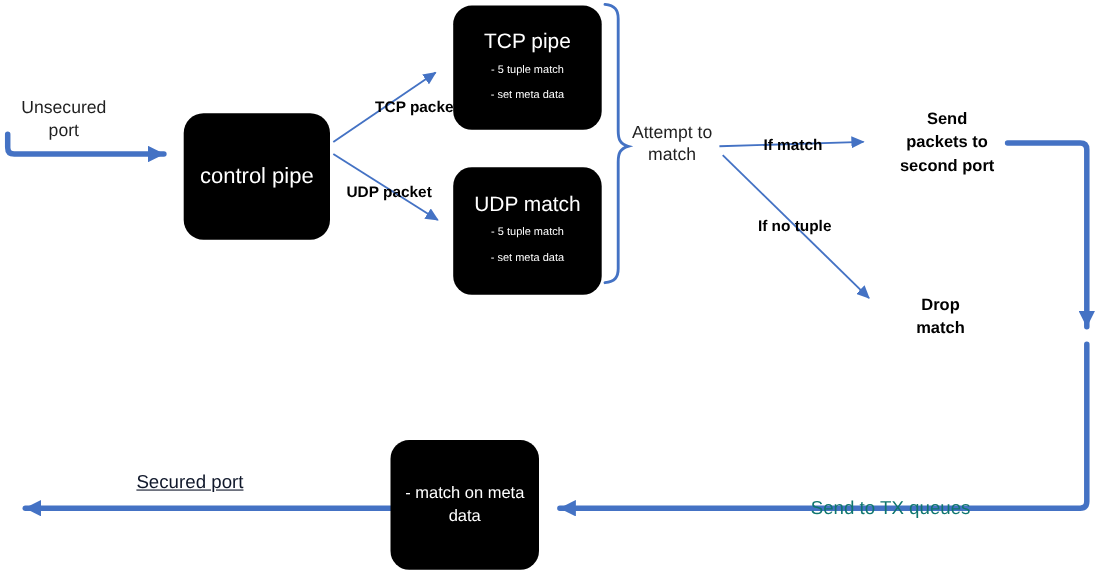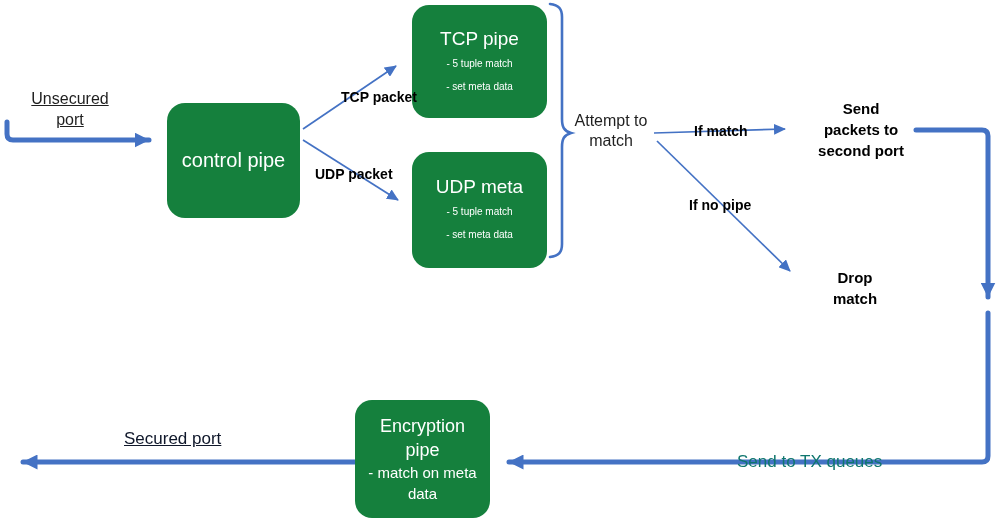--- a/index.html
+++ b/index.html
@@ -6,40 +6,40 @@
   .canvas{
     position:relative;
     width:999px;height:521px;
     background:#ffffff;
     font-family:"Liberation Sans", sans-serif;
     overflow:hidden;
   }
   .arrow-layer{position:absolute;left:0;top:0;width:999px;height:521px;}
   .node{
     position:absolute;
-    background:#15803d;
+    background:#000000;
     color:#ffffff;
     border-radius:18px;
     display:flex;flex-direction:column;
     align-items:center;justify-content:center;
     text-align:center;
     box-sizing:border-box;
   }
   .node-control{left:167px;top:77px;width:133px;height:115px;font-size:20px;margin-top:26px;}
   .node-tcp{left:412px;top:5px;width:135px;height:113px;border-radius:17px;}
   .node-udp{left:412px;top:152px;width:135px;height:116px;border-radius:17px;}
   .node-enc{left:355px;top:400px;width:135px;height:118px;border-radius:17px;}
   .node-title{font-size:19px;line-height:26px;}
   .node-item{font-size:10px;line-height:23px;}
   .node-enc .node-title{font-size:18px;line-height:24px;width:95px;}
   .node-enc .node-item{font-size:15px;line-height:21px;width:122px;}
   .lbl{position:absolute;color:#1f1f1f;white-space:nowrap;}
   .lbl.wrap{white-space:normal;text-align:center;}
   .lbl.bold{font-weight:bold;color:#000000;}
-  .lbl-unsecured{left:16px;top:88px;width:108px;font-size:16px;line-height:21px;text-decoration:underline;}
+  .lbl-unsecured{left:4px;top:88px;width:108px;font-size:16px;line-height:21px;}
   .lbl-tcp-packet{left:317px;top:89px;font-size:14px;margin-left:24px;}
   .lbl-udp-packet{left:315px;top:166px;font-size:14px;}
   .lbl-attempt{left:570px;top:111px;width:82px;font-size:16px;line-height:20px;}
   .lbl-if-match{left:694px;top:123px;font-size:14px;}
   .lbl-if-no-match{left:689px;top:197px;font-size:14px;}
   .lbl-send-packets{left:814px;top:98px;width:94px;font-size:15px;line-height:21px;}
   .lbl-drop-packet{left:822px;top:267px;width:66px;font-size:15px;line-height:21px;}
   .lbl-send-tx{left:737px;top:452px;font-size:17px;color:#0f766e;}
   .lbl-secured{left:124px;top:429px;font-size:17px;color:#0f172a;text-decoration:underline;}
 </style>
@@ -81,34 +81,33 @@
     <span>control pipe</span>
   </div>
 
   <div class="node node-tcp">
     <div class="node-title">TCP pipe</div>
     <div class="node-item">- 5 tuple match</div>
     <div class="node-item">- set meta data</div>
   </div>
 
   <div class="node node-udp">
-    <div class="node-title">UDP meta</div>
+    <div class="node-title">UDP match</div>
     <div class="node-item">- 5 tuple match</div>
     <div class="node-item">- set meta data</div>
   </div>
 
   <div class="node node-enc">
-    <div class="node-title">Encryption pipe</div>
     <div class="node-item">- match on meta data</div>
   </div>
 
   <div class="lbl wrap lbl-unsecured">Unsecured port</div>
   <div class="lbl bold lbl-tcp-packet">TCP packet</div>
   <div class="lbl bold lbl-udp-packet">UDP packet</div>
   <div class="lbl wrap lbl-attempt">Attempt to match</div>
   <div class="lbl bold lbl-if-match">If match</div>
-  <div class="lbl bold lbl-if-no-match">If no pipe</div>
+  <div class="lbl bold lbl-if-no-match">If no tuple</div>
   <div class="lbl bold wrap lbl-send-packets">Send packets to second port</div>
   <div class="lbl bold wrap lbl-drop-packet">Drop match</div>
   <div class="lbl lbl-send-tx">Send to TX queues</div>
   <div class="lbl lbl-secured">Secured port</div>
 
 </div>
 
 </body></html>

